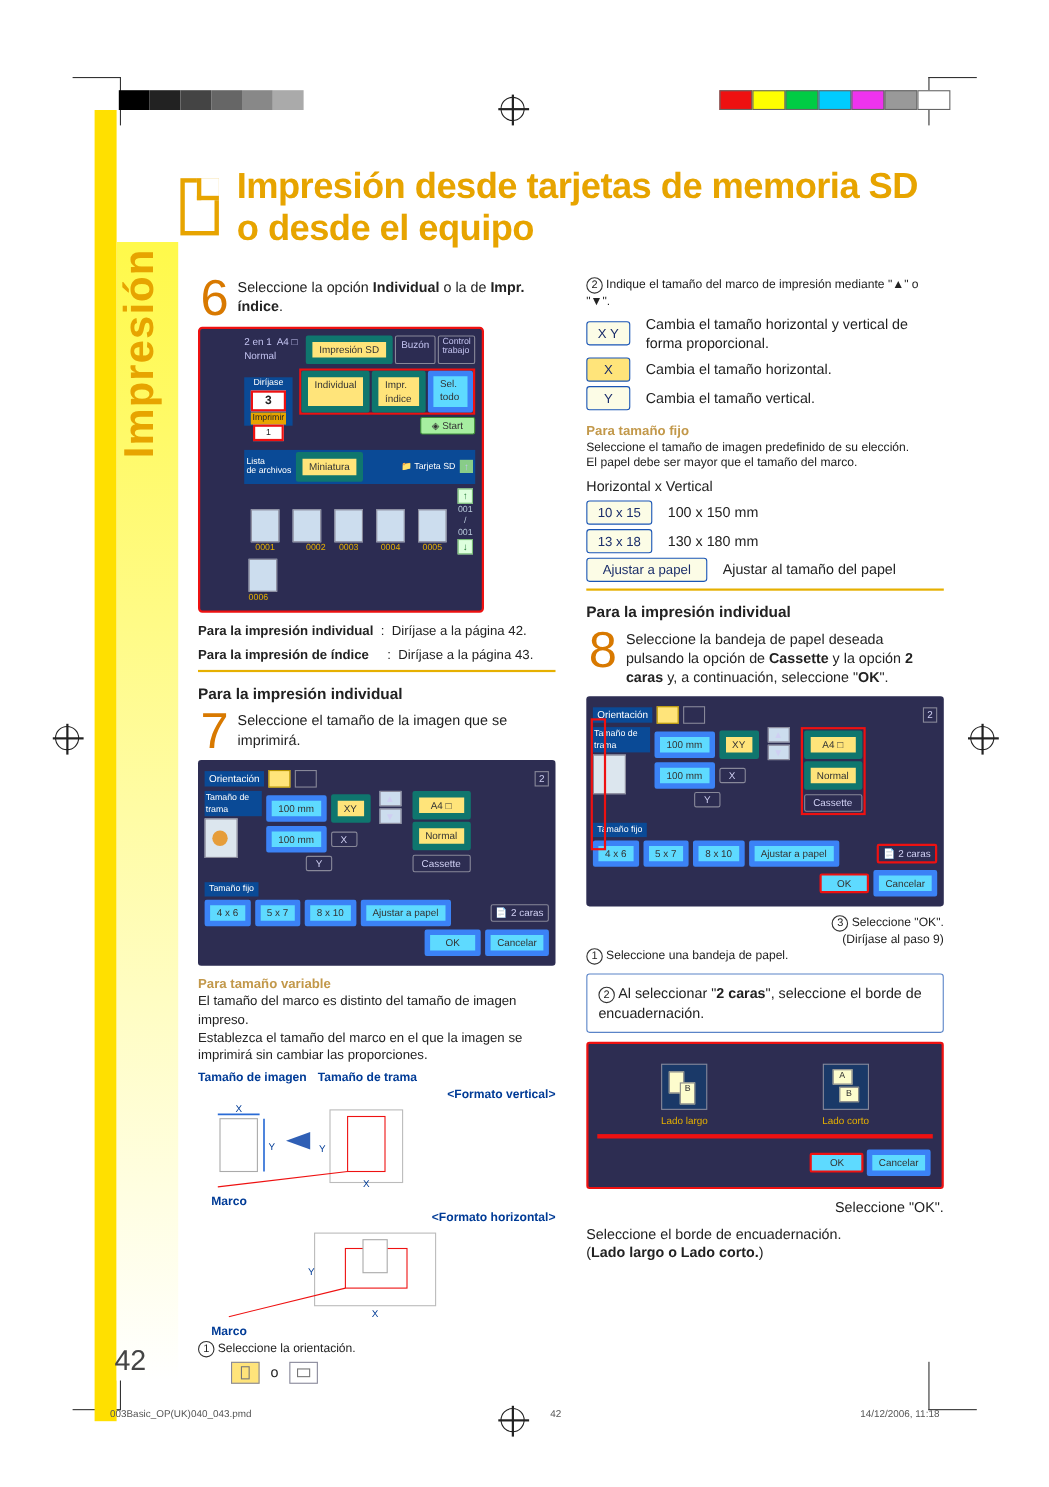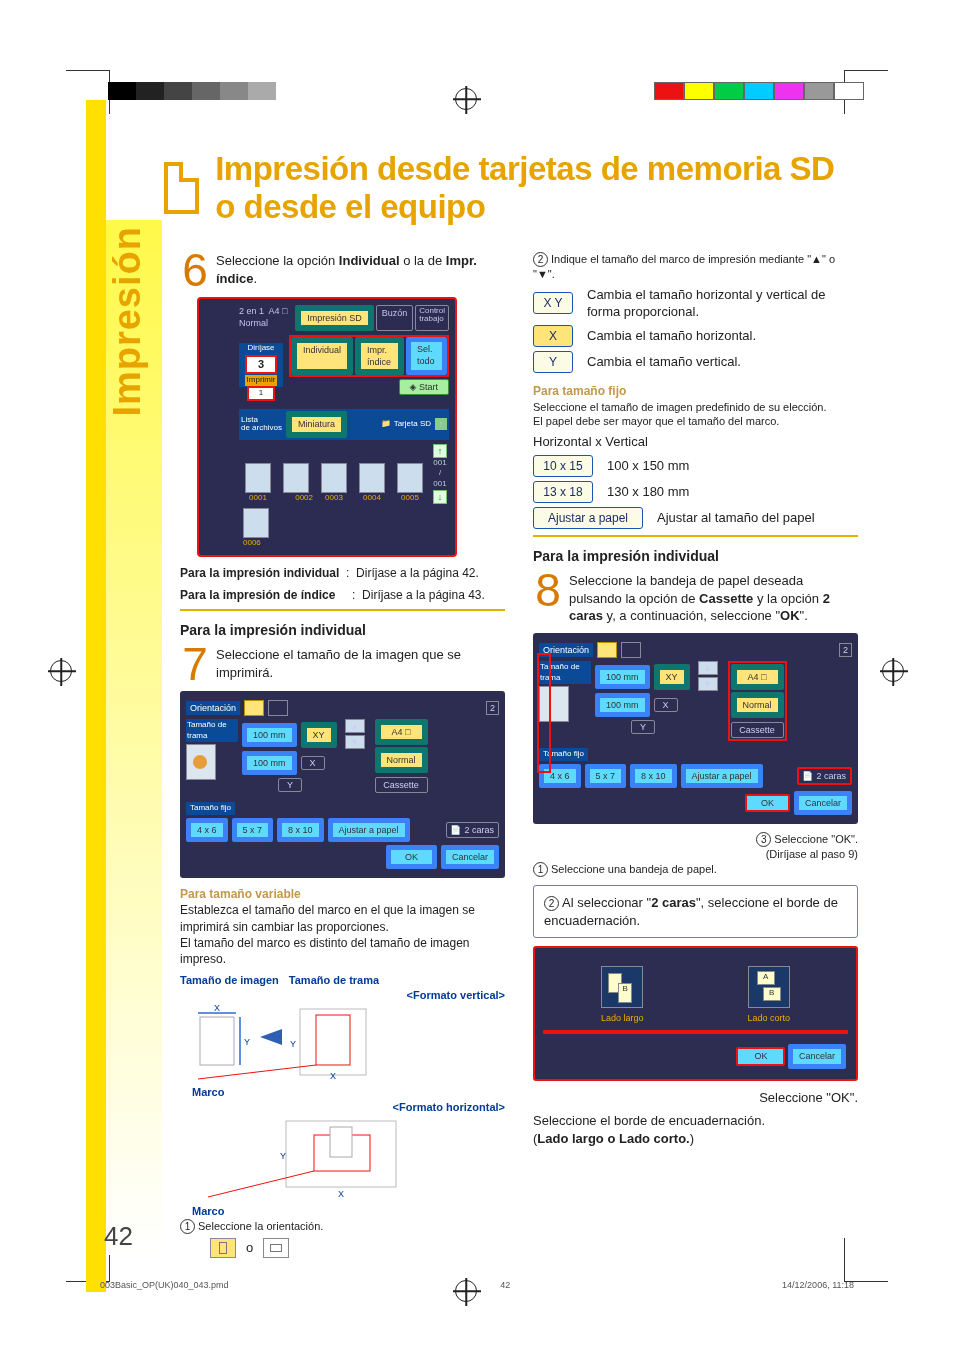--- a/index.html
+++ b/index.html
@@ -99,21 +99,21 @@
   <div class="cols">
 
     <div class="col">
       <div style="overflow:hidden">
         <div class="stepnum">6</div>
         <div class="step-body">
           <span>Seleccione la opción </span><span class="bold">Individual</span><span> o la de </span><span class="bold">Impr. índice</span><span>.</span>
         </div>
       </div>
 
-      <div class="screen redbox" style="margin-left:17px;padding-left:40px;">
+      <div class="screen redbox" style="margin-left:0;padding-left:40px;">
         <div style="display:flex; justify-content:space-between; font-size:9px;">
           <div style="white-space:pre">2 en 1  A4 □
 Normal</div>
           <div style="display:flex; gap:2px">
             <span class="btn-y">Impresión SD</span>
             <span style="border:1px solid #889; padding:1px 5px; border-radius:2px">Buzón</span>
             <span style="border:1px solid #889; padding:1px 3px; border-radius:2px; white-space:pre; font-size:8px; line-height:1">Control
 trabajo</span>
           </div>
         </div>
@@ -239,22 +239,22 @@
           <span style="flex:1"></span>
           <span style="border:1px solid #889;padding:1px 4px;border-radius:2px">📄 <span>2 caras</span></span>
         </div>
         <div class="row" style="justify-content:flex-end">
           <span class="btn-b" style="padding:1px 14px">OK</span>
           <span class="btn-b">Cancelar</span>
         </div>
       </div>
 
       <div class="thumb-label">Para tamaño variable</div>
+      <div style="font-size:12px">El tamaño del marco es distinto del tamaño de imagen impreso.</div>
       <div style="font-size:12px">Establezca el tamaño del marco en el que la imagen se imprimirá sin cambiar las proporciones.</div>
-      <div style="font-size:12px">El tamaño del marco es distinto del tamaño de imagen impreso.</div>
 
       <div style="display:flex; gap:10px; font-size:11px; font-weight:700; color:#003b96; margin-top:6px;">
         <span>Tamaño de imagen</span>
         <span>Tamaño de trama</span>
       </div>
       <div style="text-align:right; font-size:11px; font-weight:700; color:#003b96">&lt;Formato vertical&gt;</div>
 
       <svg width="260" height="78">
         <rect x="20" y="14" width="34" height="48" fill="#fff" stroke="#aaa"></rect>
         <line x1="18" y1="10" x2="56" y2="10" class="blue-line"></line>

